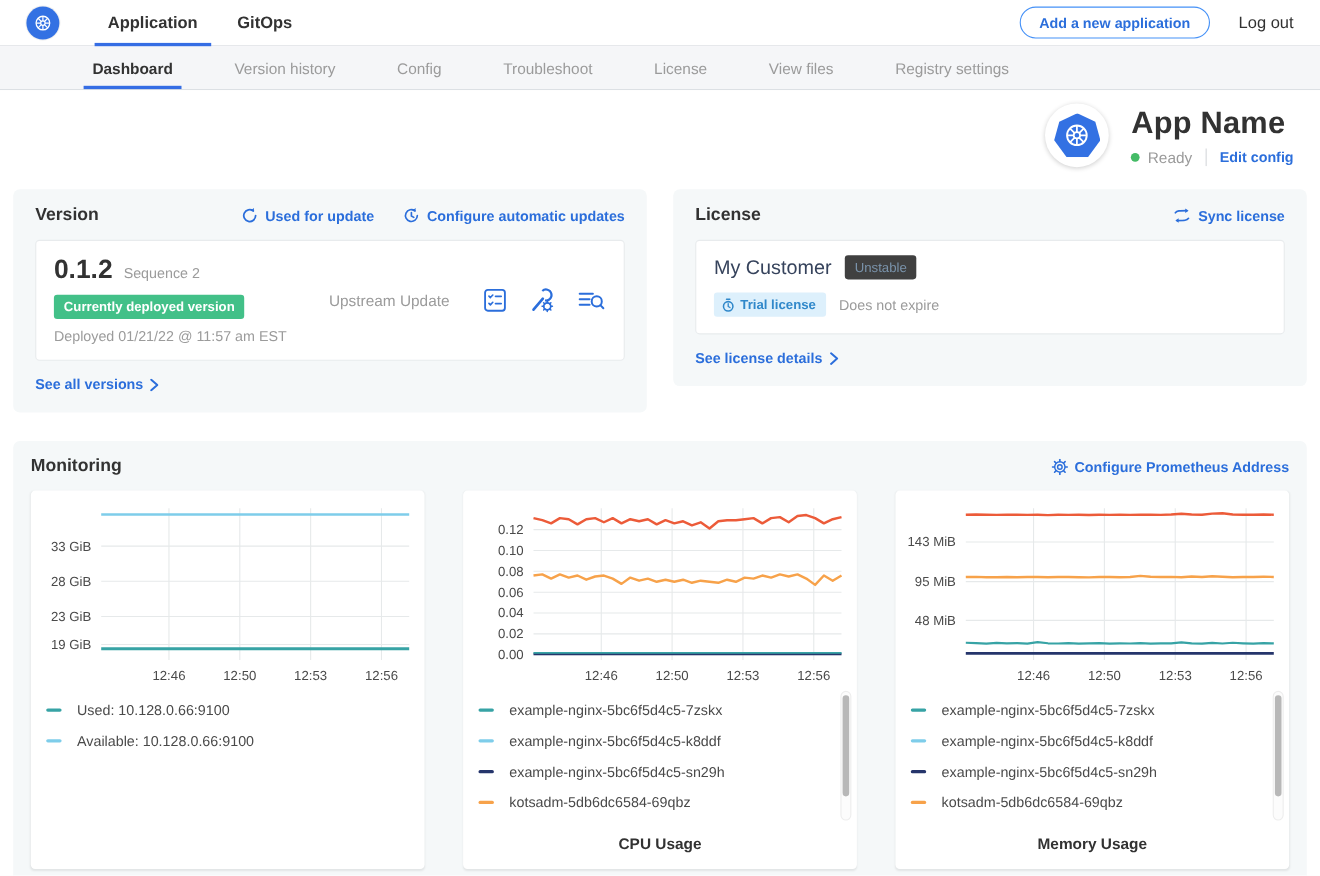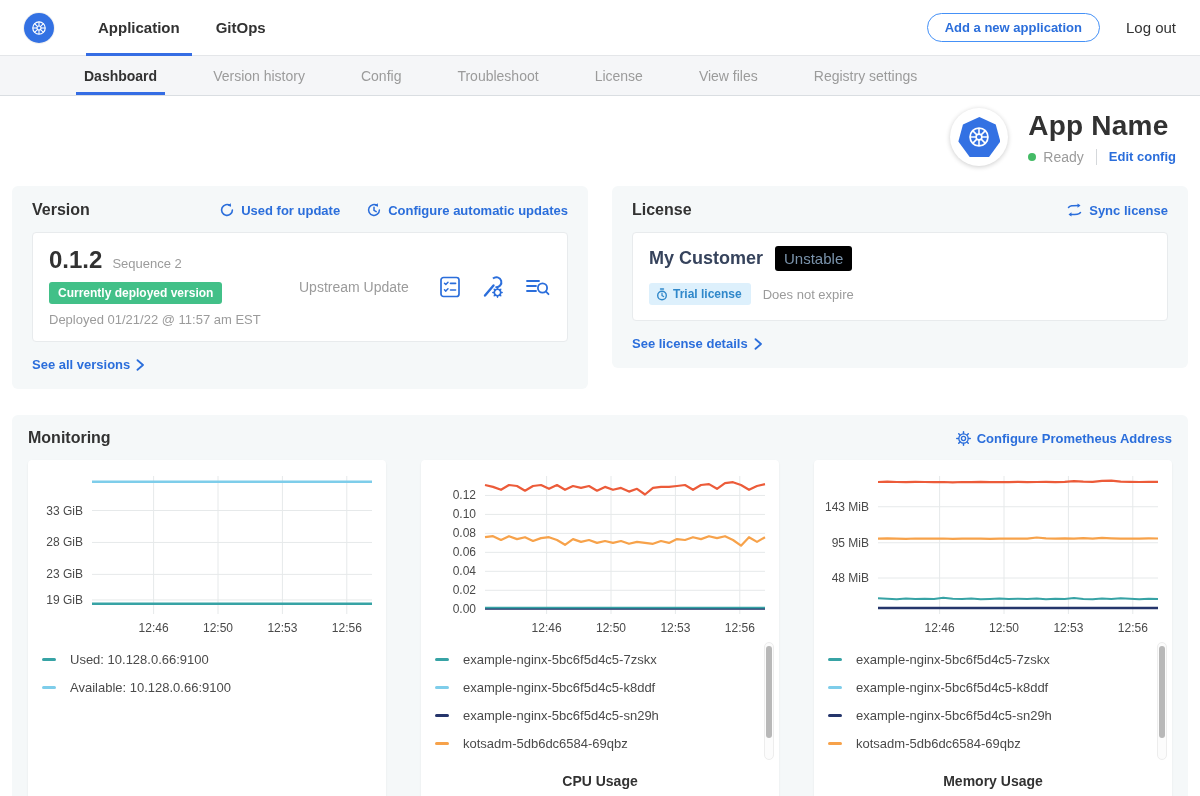--- a/index.html
+++ b/index.html
@@ -1,20 +1,20 @@
 <!DOCTYPE html>
 <html><head>
 <meta charset="utf-8">
 <style>
   * { margin:0; padding:0; box-sizing:border-box; }
   html,body { width:1200px; height:796px; background:#fff; overflow:hidden;
     font-family:"Liberation Sans","DejaVu Sans",sans-serif; color:#323232; }
 
   
-  .topnav { height:56px; display:flex; align-items:stretch; padding:0 24px; border-bottom:1px solid #e4e6e9; background:#fff; }
+  .topnav { height:42px; display:flex; align-items:stretch; padding:0 24px; border-bottom:1px solid #e4e6e9; background:#fff; }
   .brand { display:flex; align-items:center; margin-right:32px; }
   .brand-circle { width:30px; height:30px; border-radius:50%; background:#3371e3; display:flex; align-items:center; justify-content:center; box-shadow:0 0 0 1px rgba(0,0,0,.06); }
   .topnav-tabs { display:flex; align-items:stretch; }
   .topnav-tab { position:relative; display:flex; align-items:center; padding:0 12px; margin-right:12px; font-size:15px; font-weight:600; color:#323232; cursor:pointer; }
   .topnav-tab.active::after { content:""; position:absolute; left:0; right:0; bottom:-1px; height:3px; background:#356de4; }
   .topnav-spacer { flex:1; }
   .pill-btn { align-self:center; height:29px; padding:0 17px; border:1px solid #4591f7; border-radius:15px; background:#fff; color:#2b6edb; font-size:13px; font-weight:700; font-family:inherit; cursor:pointer; }
   .logout { align-self:center; margin-left:26px; font-size:15px; color:#323232; cursor:pointer; }
 
   
@@ -52,22 +52,22 @@
   .ver-seq { font-size:13px; color:#9b9b9b; }
   .green-badge { display:inline-block; margin-top:8px; background:#42c088; color:#fff; font-size:12px; font-weight:700; padding:4px 9px; border-radius:3px; }
   .deployed { margin-top:8px; font-size:13px; color:#9b9b9b; }
   .ver-type { font-size:14px; color:#9b9b9b; }
   .ver-icons { margin-left:auto; display:flex; gap:17px; align-items:center; }
   .see-link { margin-top:13px; }
 
   .license-card { width:576px; }
   .license-inner { padding:13px 16px 15px; }
   .lic-row1 { display:flex; align-items:center; gap:12px; }
-  .customer { font-size:18px; font-weight:700; color:#36435c; }
-  .channel-badge { background:#000000; color:#7a93ab; font-size:15px; padding:4px 9px; border-radius:3px; }
+  .customer { font-size:18px; font-weight:400; color:#36435c; }
+  .channel-badge { background:#404040; color:#7a93ab; font-size:12px; padding:4px 9px; border-radius:3px; }
   .lic-row2 { display:flex; align-items:center; gap:12px; margin-top:12px; }
   .trial-badge { background:#ddf0fc; color:#3088ca; font-size:12px; font-weight:700; padding:4px 9px 4px 7px; border-radius:3px; display:inline-flex; align-items:center; gap:5px; }
   .expiry { font-size:13px; color:#9b9b9b; }
 
   
   .monitoring { margin-top:26px; background:#f5f8f9; border-radius:6px; padding:14px 16px 18px; }
   .charts-row { display:flex; justify-content:space-between; margin-top:13px; }
   .chart-card { width:358px; height:344px; background:#fff; border-radius:4px; box-shadow:0 1px 2px rgba(0,0,0,.08); display:flex; flex-direction:column; padding-top:8px; }
   .chart-svg { display:block; margin:0 auto; }
   .tick { font-size:12px; fill:#4a4a4a; font-family:"Liberation Sans","DejaVu Sans",sans-serif; }

